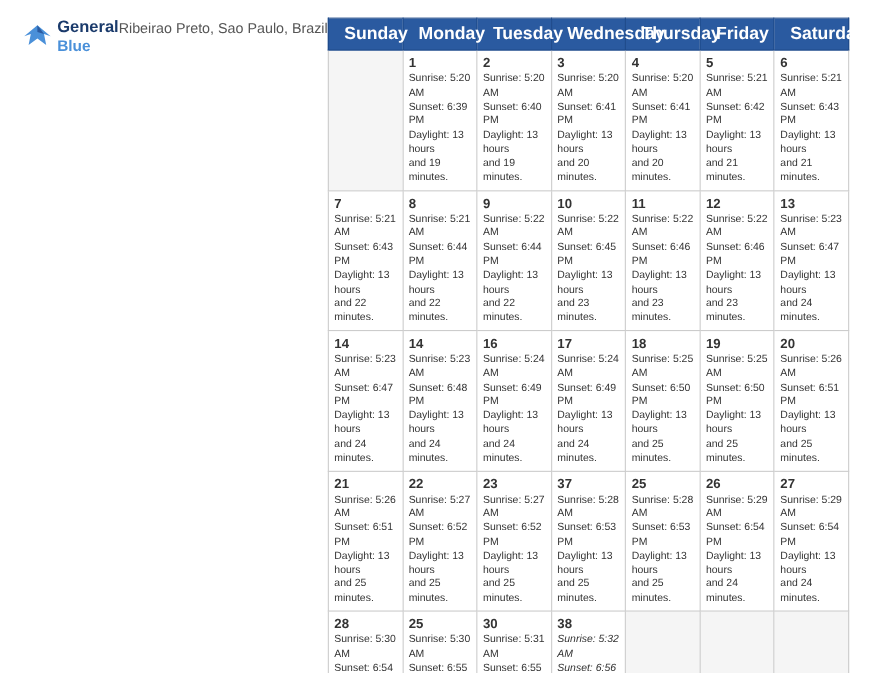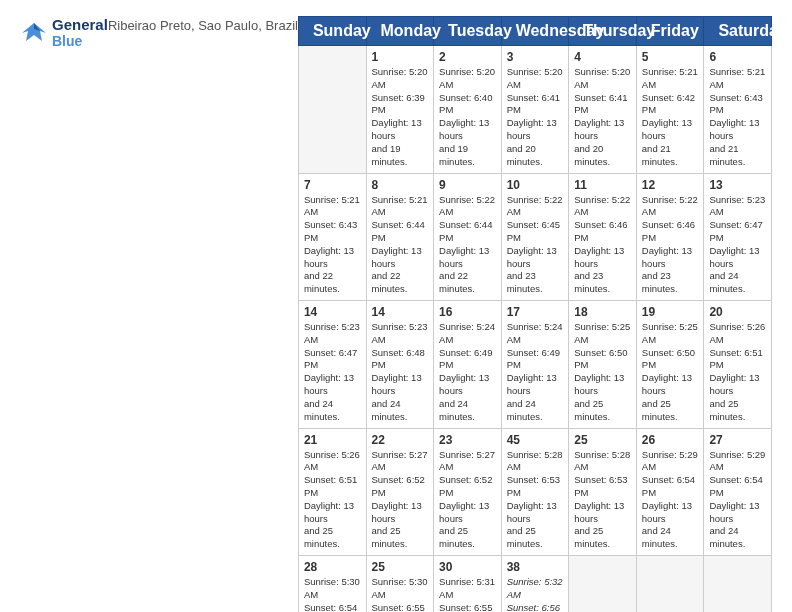--- a/index.html
+++ b/index.html
@@ -286,21 +286,21 @@
 and 25 minutes.</div>
           </td>
           <td>
             <span class="day-num">23</span>
             <div class="day-info" style="white-space: pre-line;">Sunrise: 5:27 AM
 Sunset: 6:52 PM
 Daylight: 13 hours
 and 25 minutes.</div>
           </td>
           <td>
-            <span class="day-num">45</span>
+            <span class="day-num">37</span>
             <div class="day-info" style="white-space: pre-line;">Sunrise: 5:28 AM
 Sunset: 6:53 PM
 Daylight: 13 hours
 and 25 minutes.</div>
           </td>
           <td>
             <span class="day-num">25</span>
             <div class="day-info" style="white-space: pre-line;">Sunrise: 5:28 AM
 Sunset: 6:53 PM
 Daylight: 13 hours

